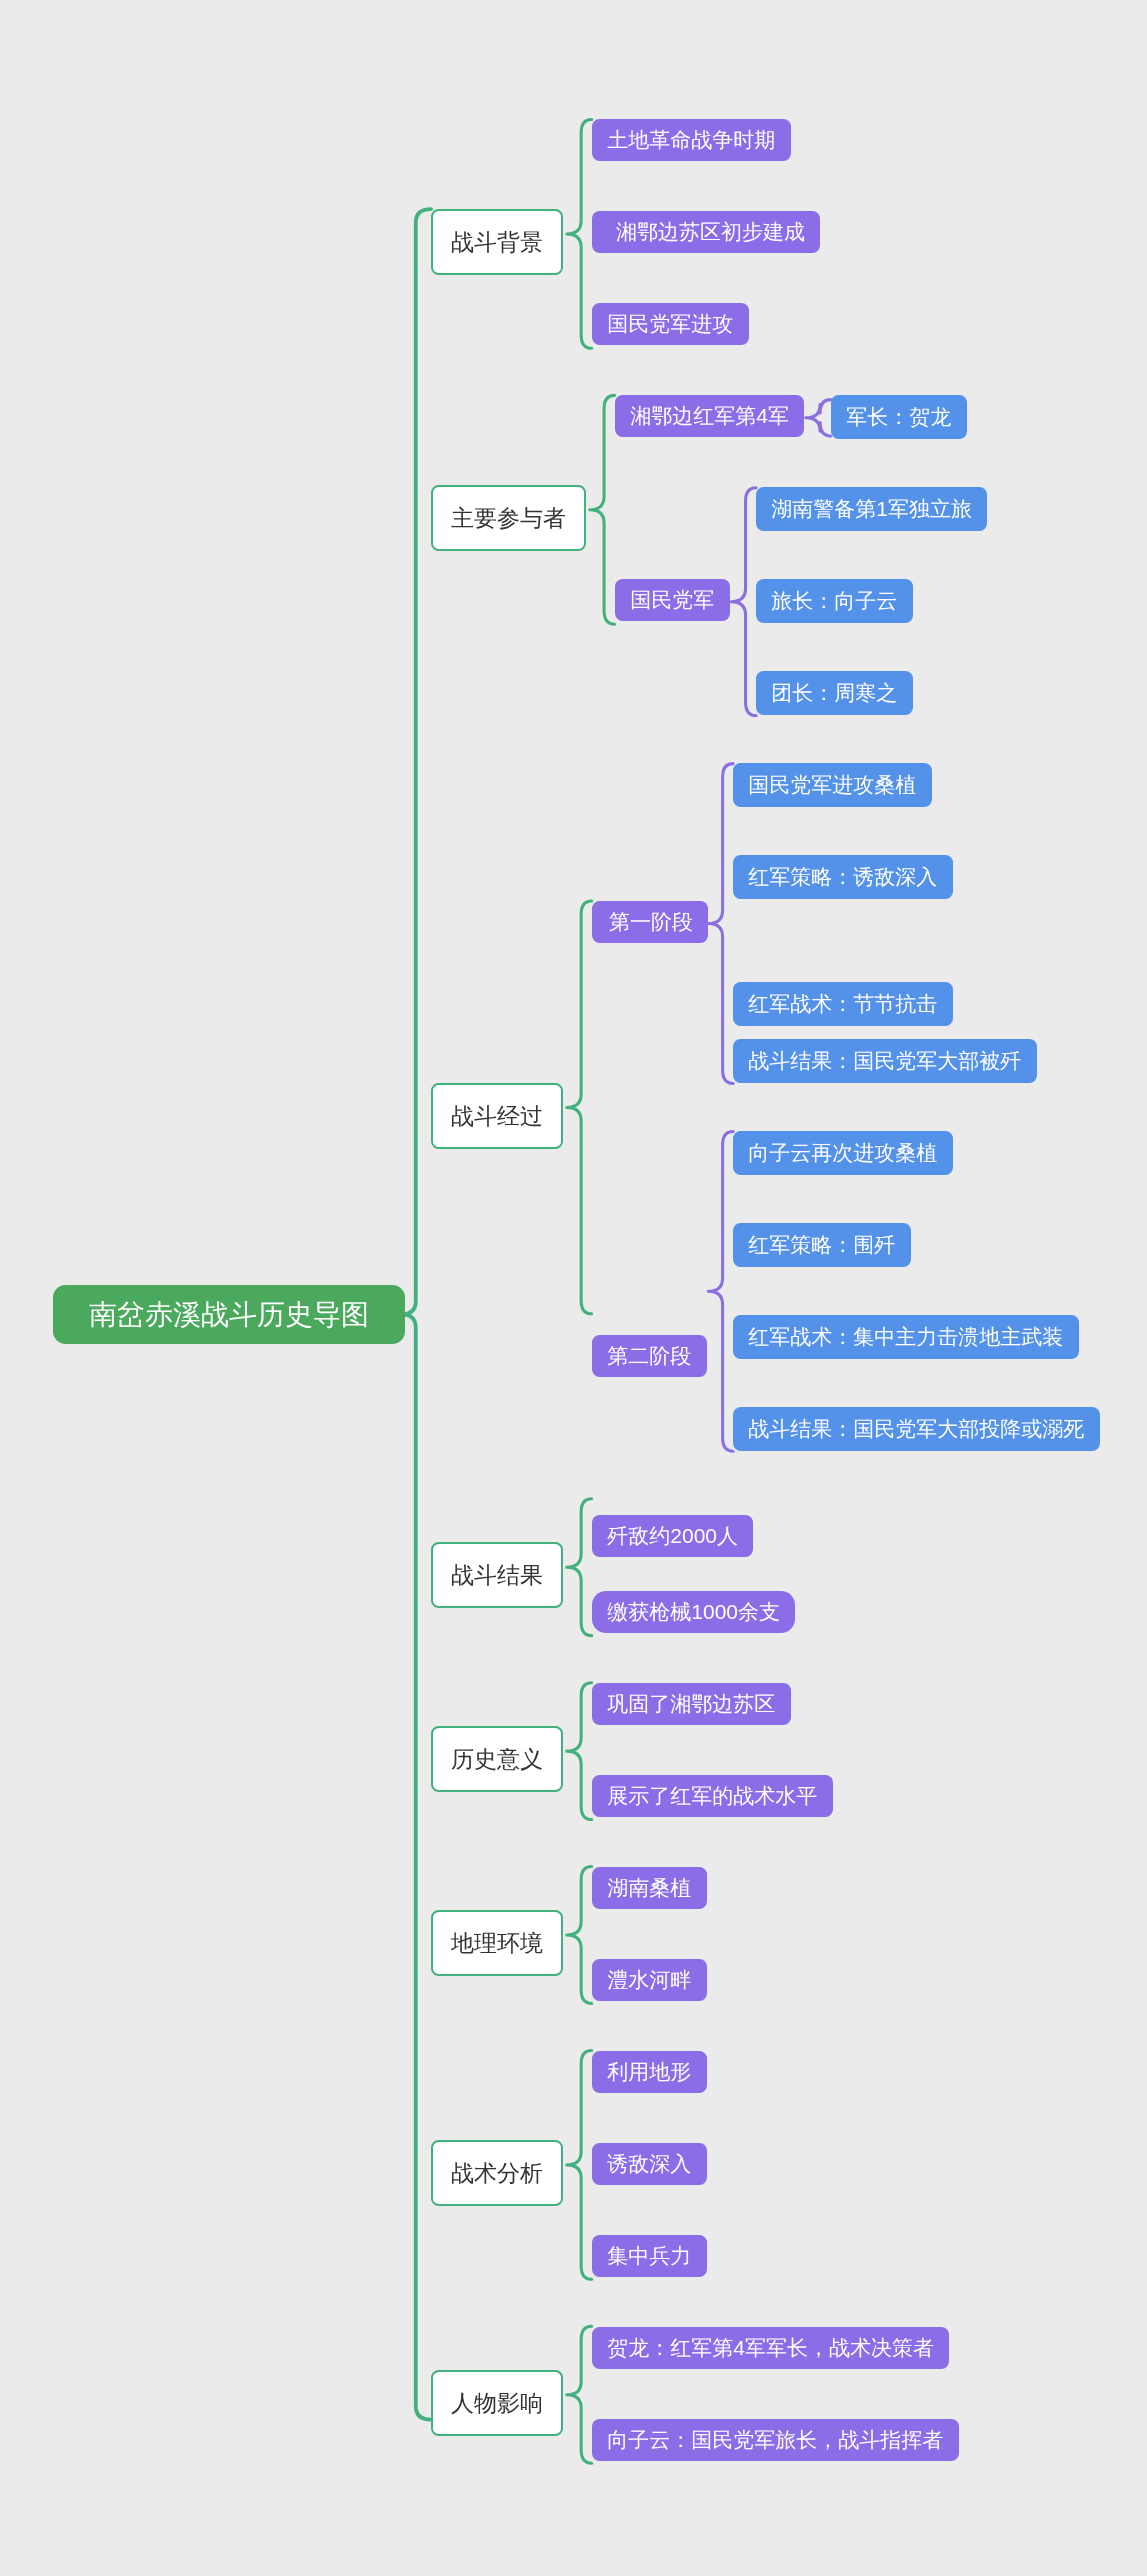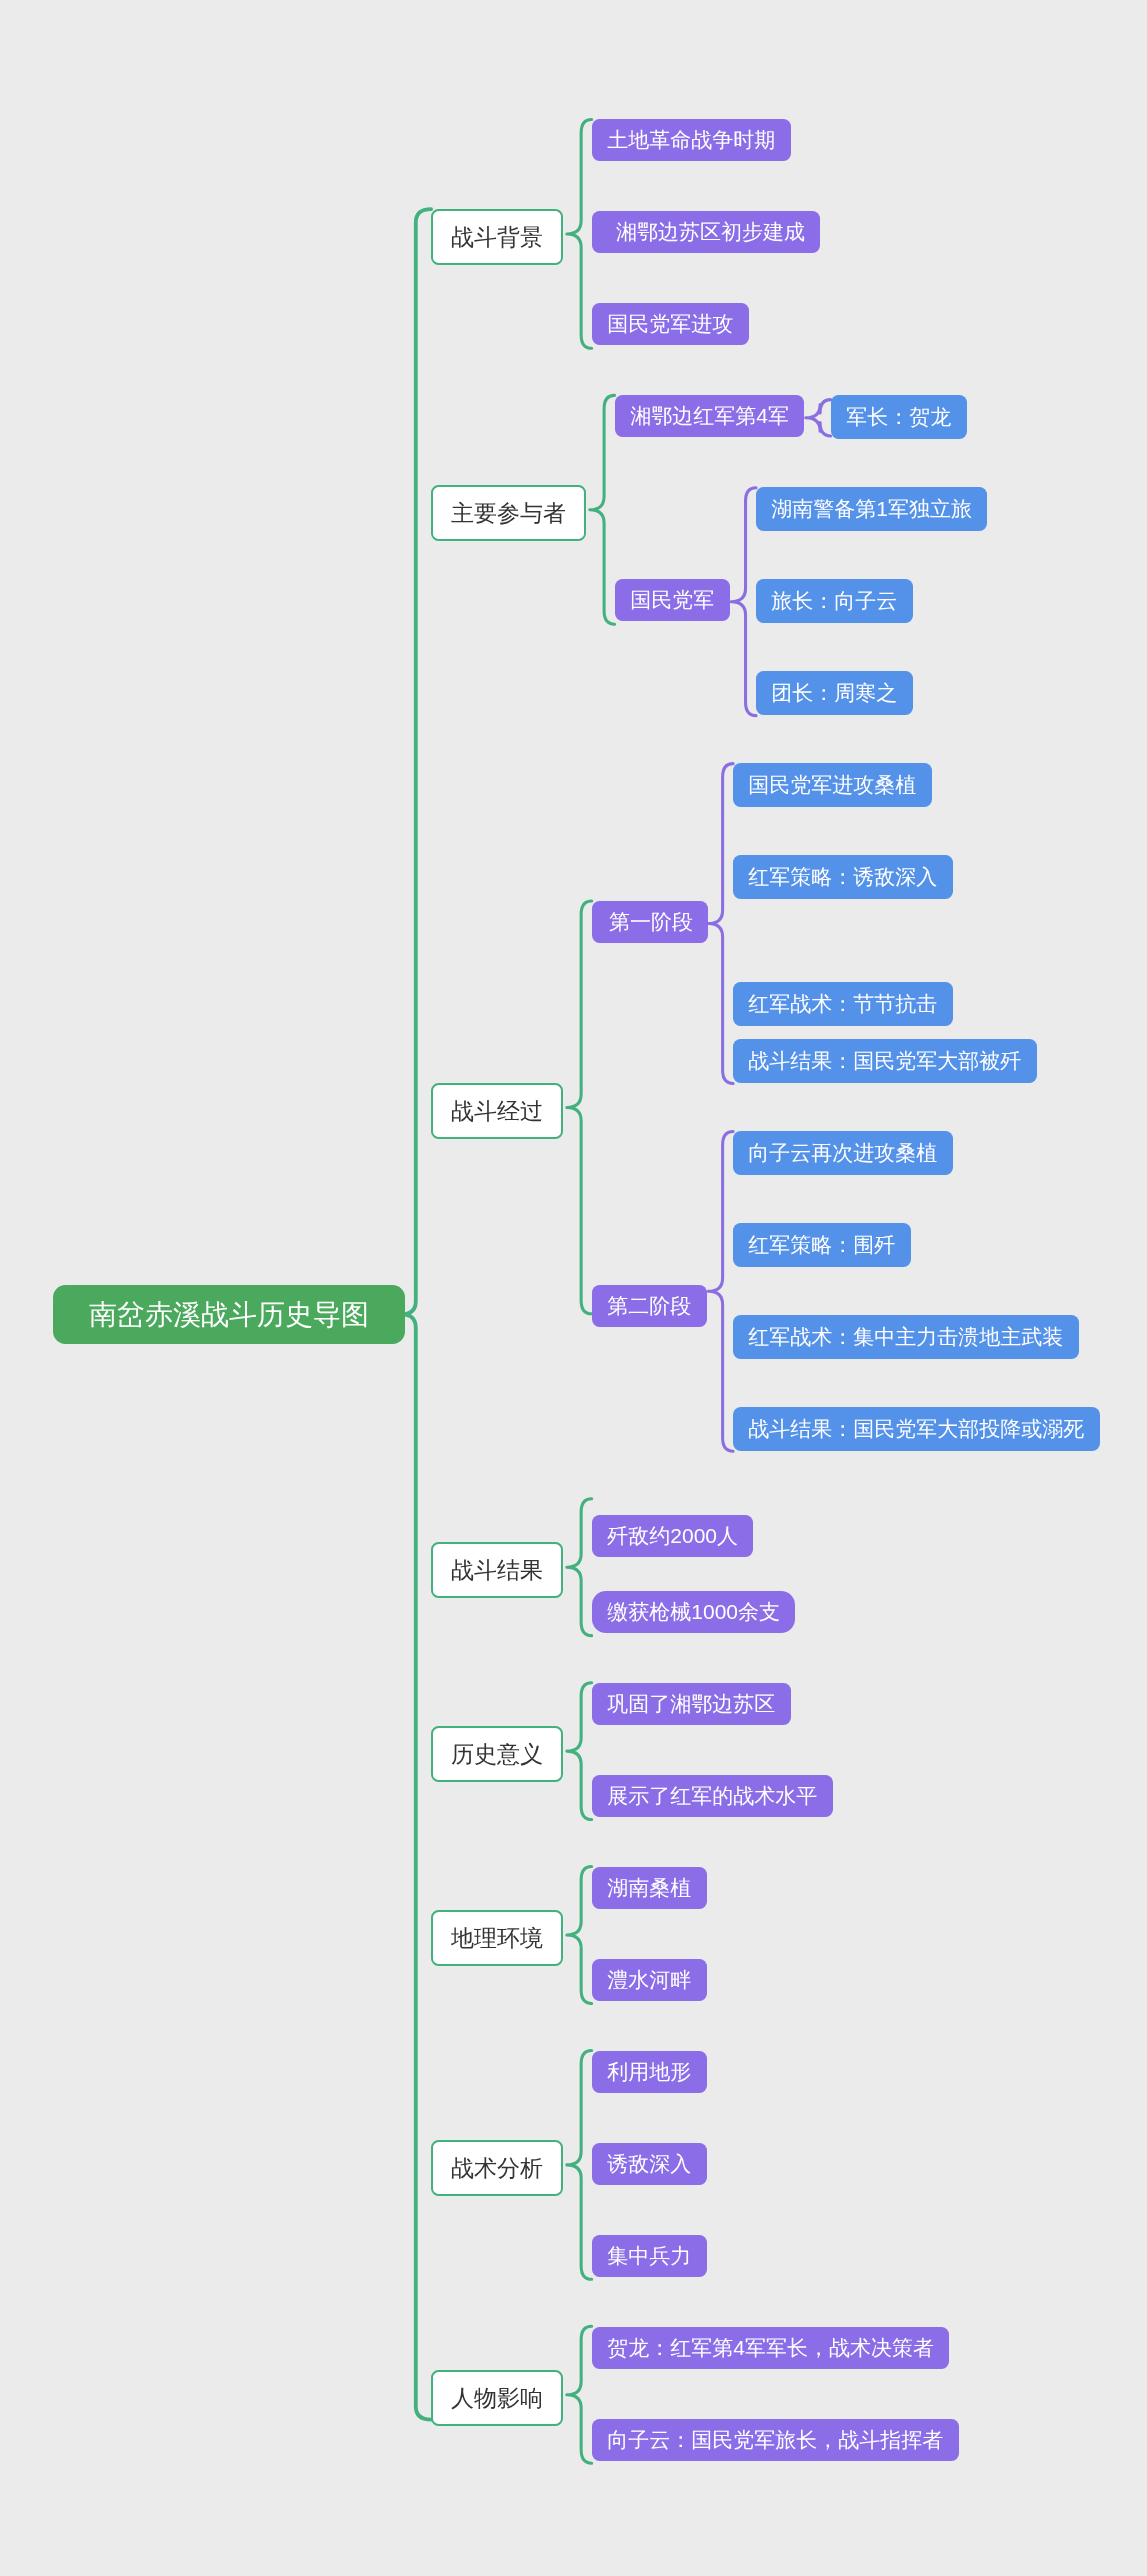--- a/index.html
+++ b/index.html
@@ -15,21 +15,21 @@
     position:absolute;display:flex;align-items:center;justify-content:center;
     white-space:nowrap;box-sizing:border-box;border-radius:7.6px;
     font-family:"Liberation Sans",sans-serif;
   }
   .lv0{
     background:var(--root-fill,#4aa95c);color:var(--text-light,#fff);
     font-size:28px;height:59px;padding:0 36px;border-radius:12.4px;
   }
   .lv1{
     background:var(--branch-fill,#ffffff);color:var(--text-dark,#333);
-    font-size:23px;height:56px;padding:0 18px;
+    font-size:23px;height:66px;padding:0 18px;
     border:2.9px solid var(--branch-border,#43b17e);
   }
   .lv2{
     background:var(--purple,#8b6de8);color:var(--text-light,#fff);
     font-size:21px;height:42px;padding:0 15.3px;
   }
   .lv3{
     background:var(--blue,#5491e9);color:var(--text-light,#fff);
     font-size:21px;height:44px;padding:0 15.3px;
   }
@@ -64,21 +64,21 @@
     <div class="node lv2" style="left: 615px; top: 579px;">国民党军</div>
     <div class="node lv3" style="left: 756px; top: 487px;">湖南警备第1军独立旅</div>
     <div class="node lv3" style="left: 756px; top: 579px;">旅长：向子云</div>
     <div class="node lv3" style="left: 756px; top: 671px;">团长：周寒之</div>
     <div class="node lv1" style="left: 431px; top: 1083px;">战斗经过</div>
     <div class="node lv2" style="left: 592px; top: 901px; padding-left: 17px;">第一阶段</div>
     <div class="node lv3" style="left: 733px; top: 763px;">国民党军进攻桑植</div>
     <div class="node lv3" style="left: 733px; top: 855px;">红军策略：诱敌深入</div>
     <div class="node lv3" style="left: 733px; top: 982px;">红军战术：节节抗击</div>
     <div class="node lv3" style="left: 733px; top: 1039px;">战斗结果：国民党军大部被歼</div>
-    <div class="node lv2" style="left: 592px; top: 1285px;">第二阶段</div>
+    <div class="node lv2" style="left: 592px; top: 1335px;">第二阶段</div>
     <div class="node lv3" style="left: 733px; top: 1131px;">向子云再次进攻桑植</div>
     <div class="node lv3" style="left: 733px; top: 1223px;">红军策略：围歼</div>
     <div class="node lv3" style="left: 733px; top: 1315px;">红军战术：集中主力击溃地主武装</div>
     <div class="node lv3" style="left: 733px; top: 1407px; border-radius: 8px;">战斗结果：国民党军大部投降或溺死</div>
     <div class="node lv1" style="left: 431px; top: 1542px;">战斗结果</div>
     <div class="node lv2" style="left: 592px; top: 1499px; margin-top: 16px;">歼敌约2000人</div>
     <div class="node lv2" style="left: 592px; top: 1591px; border-radius: 14px;">缴获枪械1000余支</div>
     <div class="node lv1" style="left: 431px; top: 1726px;">历史意义</div>
     <div class="node lv2" style="left: 592px; top: 1683px;">巩固了湘鄂边苏区</div>
     <div class="node lv2" style="left: 592px; top: 1775px;">展示了红军的战术水平</div>

